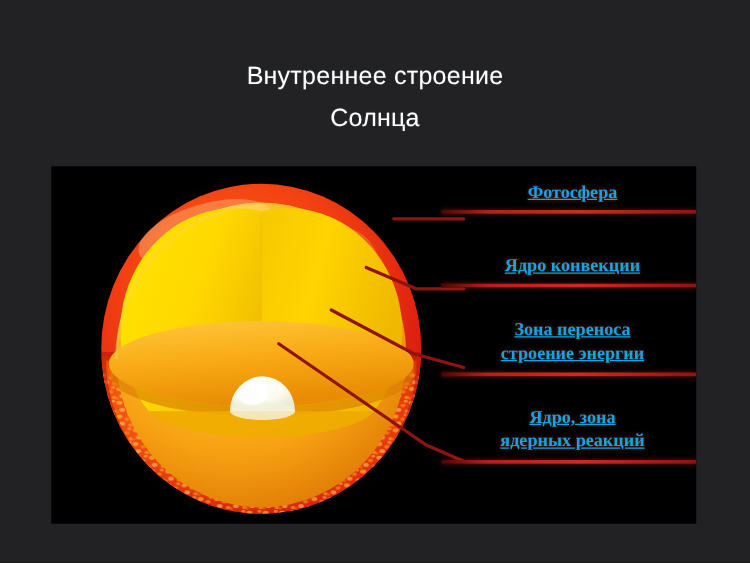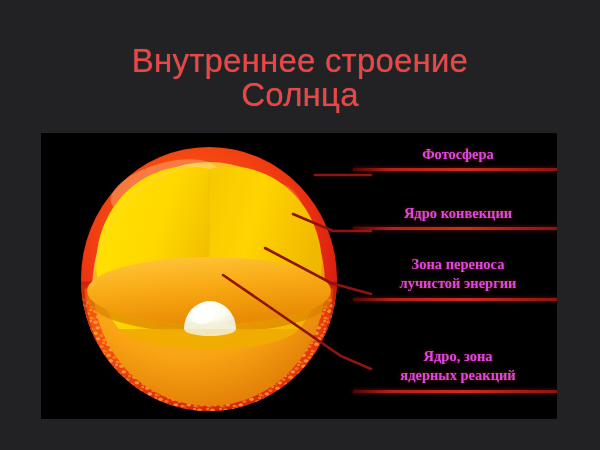--- a/index.html
+++ b/index.html
@@ -24,23 +24,23 @@
     background: #222224;
   }
 
   
   #slide-title {
     position: absolute;
     left: 0;
     top: 44px;
     width: 600px;
     text-align: center;
-    color: #ef4444;
+    color: #ffffff;
     font-family: "Liberation Sans", sans-serif;
-    font-size: 33px;
+    font-size: 20px;
     font-weight: 400;
     line-height: 34px;
     letter-spacing: 0.2px;
     white-space: pre-line;
     text-shadow: 0 0 1px rgba(200,225,240,0.35);
   }
 
   
   #figure-panel {
     position: absolute;
@@ -73,37 +73,38 @@
     left: 0;
     width: 198px;
     text-align: center;
   }
   .label-text {
     display: block;
     font-family: "Liberation Serif", serif;
     font-weight: 700;
     font-size: 14.5px;
     line-height: 19px;
-    color: #d946ef;
+    color: #0ea5e9;
     text-shadow: 0 0 3px rgba(120,40,10,0.85), 0 0 6px rgba(90,20,5,0.55);
     white-space: pre-line;
+    text-decoration: underline;
   }
   .label-rule {
     position: absolute;
     left: -6px;
     width: 204px;
     height: 3px;
     background: linear-gradient(90deg, #4a0705 0%, #b3201a 18%, #cf2a1f 55%, #8d1410 100%);
     box-shadow: 0 0 4px rgba(190,35,25,0.55);
   }
 
   #lbl-photosphere   { top: 12px; }
   #lbl-convection    { top: 71px; }
   #lbl-radiative     { top: 122px; }
-  #lbl-core          { top: 214px; }
+  #lbl-core          { top: 192px; }
 
   .leader-svg {
     position: absolute;
     left: 0; top: 0;
     width: 516px;
     height: 286px;
     pointer-events: none;
   }
 
   
@@ -290,21 +291,21 @@
         <div class="label-rule" style="top:23px"></div>
       </div>
 
       <div class="label-block" id="lbl-convection">
         <span class="label-text">Ядро конвекции</span>
         <div class="label-rule" style="top:23px"></div>
       </div>
 
       <div class="label-block" id="lbl-radiative">
         <span class="label-text">Зона переноса
-лучистой энергии</span>
+строение энергии</span>
         <div class="label-rule" style="top:43px"></div>
       </div>
 
       <div class="label-block" id="lbl-core">
         <span class="label-text">Ядро, зона
 ядерных реакций</span>
         <div class="label-rule" style="top:43px"></div>
       </div>
 
     </div>

